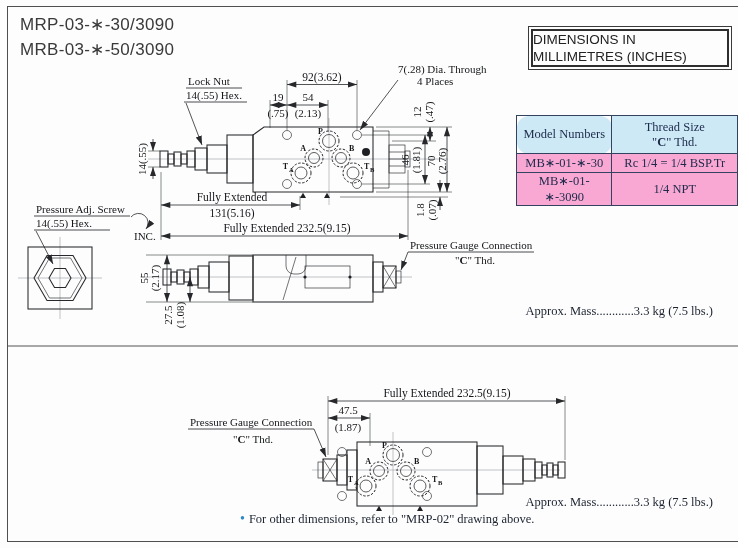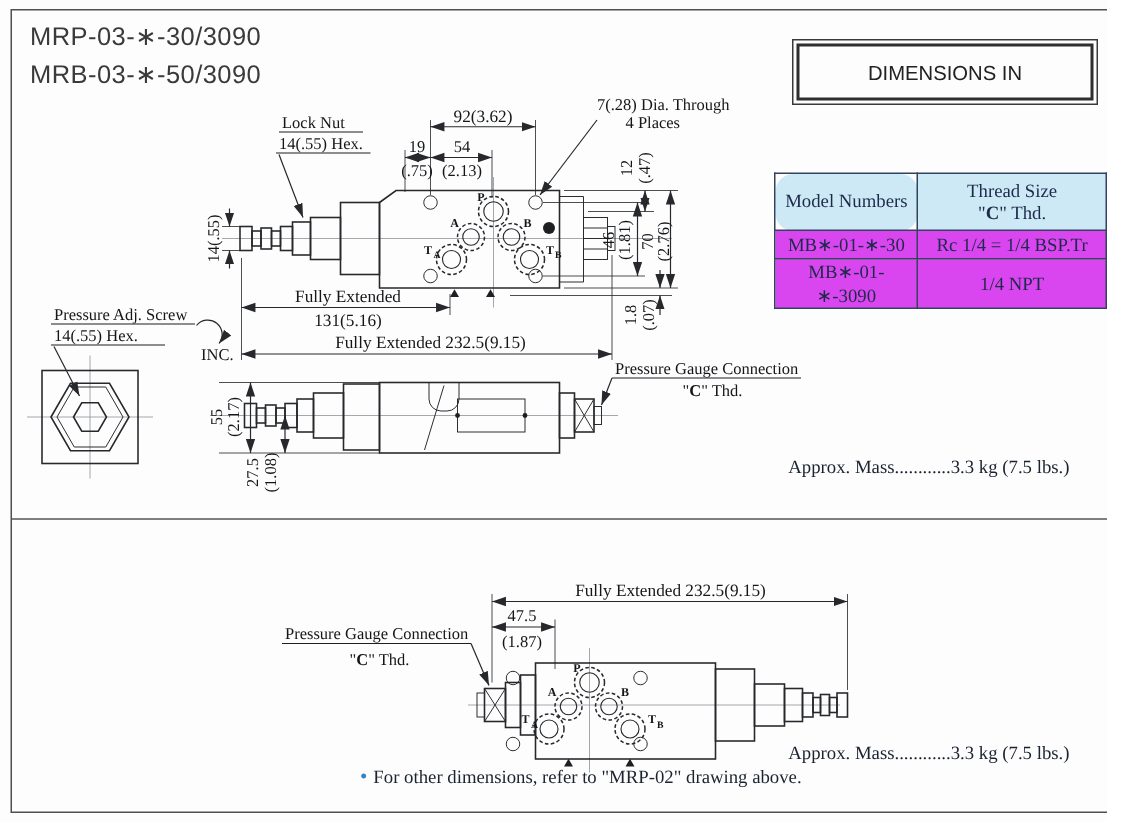--- a/index.html
+++ b/index.html
@@ -5,28 +5,28 @@
   html,body{margin:0;padding:0;background:#ffffff;}
   #page{position:relative;width:738px;height:548px;background:#fdfdfd;overflow:hidden;
         font-family:"Liberation Sans",sans-serif;}
   #page-border{position:absolute;left:7px;top:6px;width:733px;height:534px;
         border:1.5px solid #4f4f4f;}
   
   .model-title{position:absolute;left:20px;font-size:17px;color:#3a3a3a;letter-spacing:.3px;}
   
   #dim-box{position:absolute;left:528px;top:26px;width:202px;height:42px;border:1px solid #3a3a3a;}
   #dim-box-inner{position:absolute;left:2px;top:2px;right:2px;bottom:2px;border:2px solid #2e2e2e;
-        display:flex;justify-content:center;align-items:center;
+        display:flex;flex-direction:column;justify-content:center;align-items:flex-start;
         font-size:13.5px;color:#222;line-height:17px;}
   
   #spec-table{position:absolute;left:516px;top:115px;border-collapse:collapse;
         font-family:"Liberation Serif",serif;color:#1d2a4a;}
   #spec-table th,#spec-table td{border:1.4px solid #33425e;text-align:center;padding:0 4px;}
   #spec-table th{background:#cde9f6;font-weight:normal;font-size:12.5px;height:37px;line-height:15px;}
-  #spec-table td{font-size:12.5px;height:18px;background:#d946ef;}
+  #spec-table td{font-size:12.5px;height:18px;background:#f9a8d4;}
   #spec-table .c1{width:88px;border-radius:12px;}
   #spec-table .c2{width:120px;}
   .bold{font-weight:bold;}
   
   .serif-line{position:absolute;font-family:Liberation Serif, serif;color:#1c2330;font-size:12.5px;}
   #note-line .bullet{color:#2e86c6;font-size:14px;margin-right:4px;}
   
   #draw{position:absolute;left:0;top:0;}
   #draw .o{fill:none;stroke:#26282b;stroke-width:1.05;}
   #draw .t{fill:none;stroke:#26282b;stroke-width:.65;}
@@ -48,20 +48,21 @@
 
 <div id="page">
   <div id="page-border"></div>
 
   <div class="model-title" style="top:14px;">MRP-03-∗-30/3090</div>
   <div class="model-title" style="top:39px;">MRB-03-∗-50/3090</div>
 
   <div id="dim-box">
     <div id="dim-box-inner">
       <span>DIMENSIONS IN</span>
+      <span>MILLIMETRES (INCHES)</span>
     </div>
   </div>
 
   <table id="spec-table">
     <tbody>
         <tr>
       <th class="c1">Model Numbers</th>
       <th class="c2">
         <div>Thread Size</div>
         <div><span>"</span><span class="bold">C</span><span>" Thd.</span></div>

